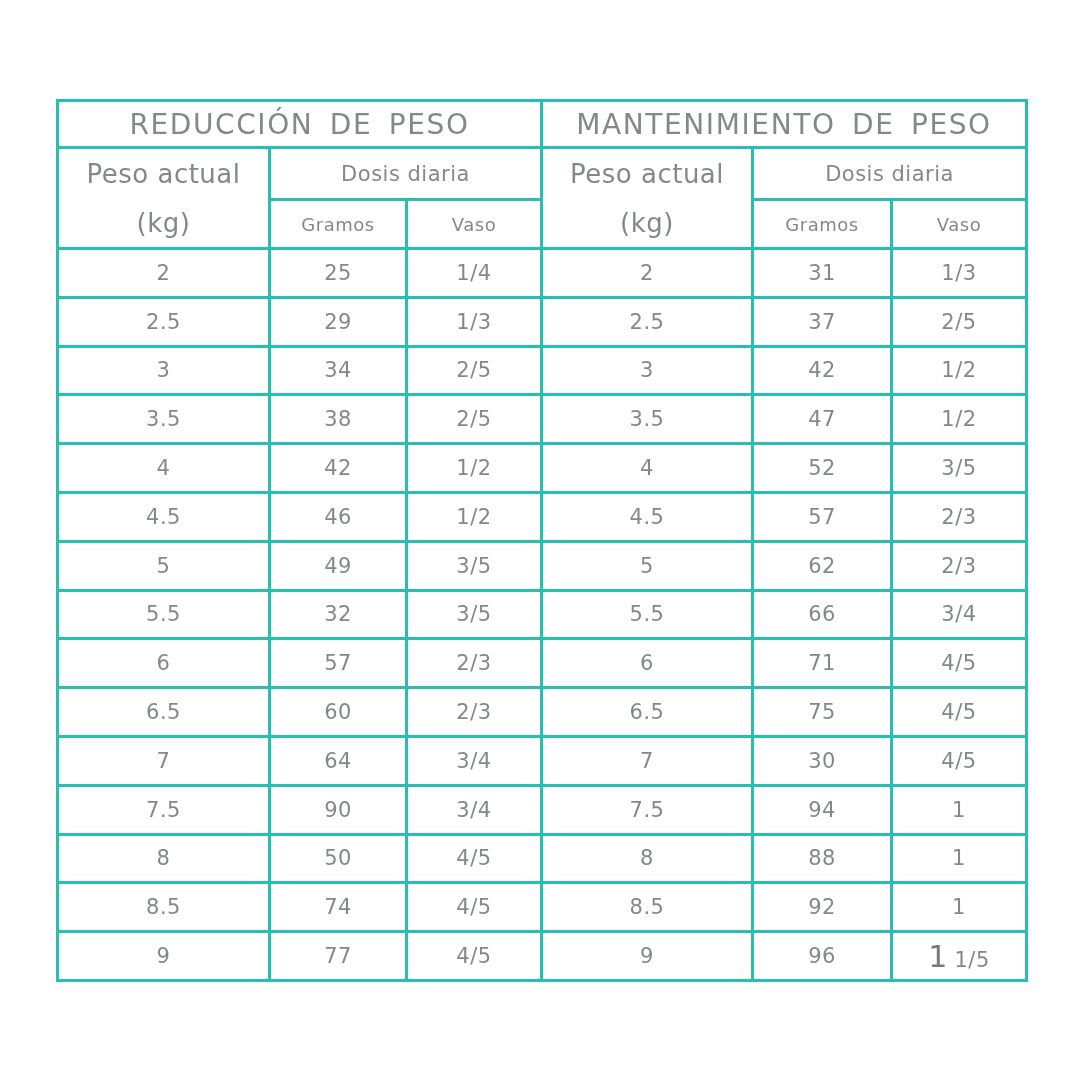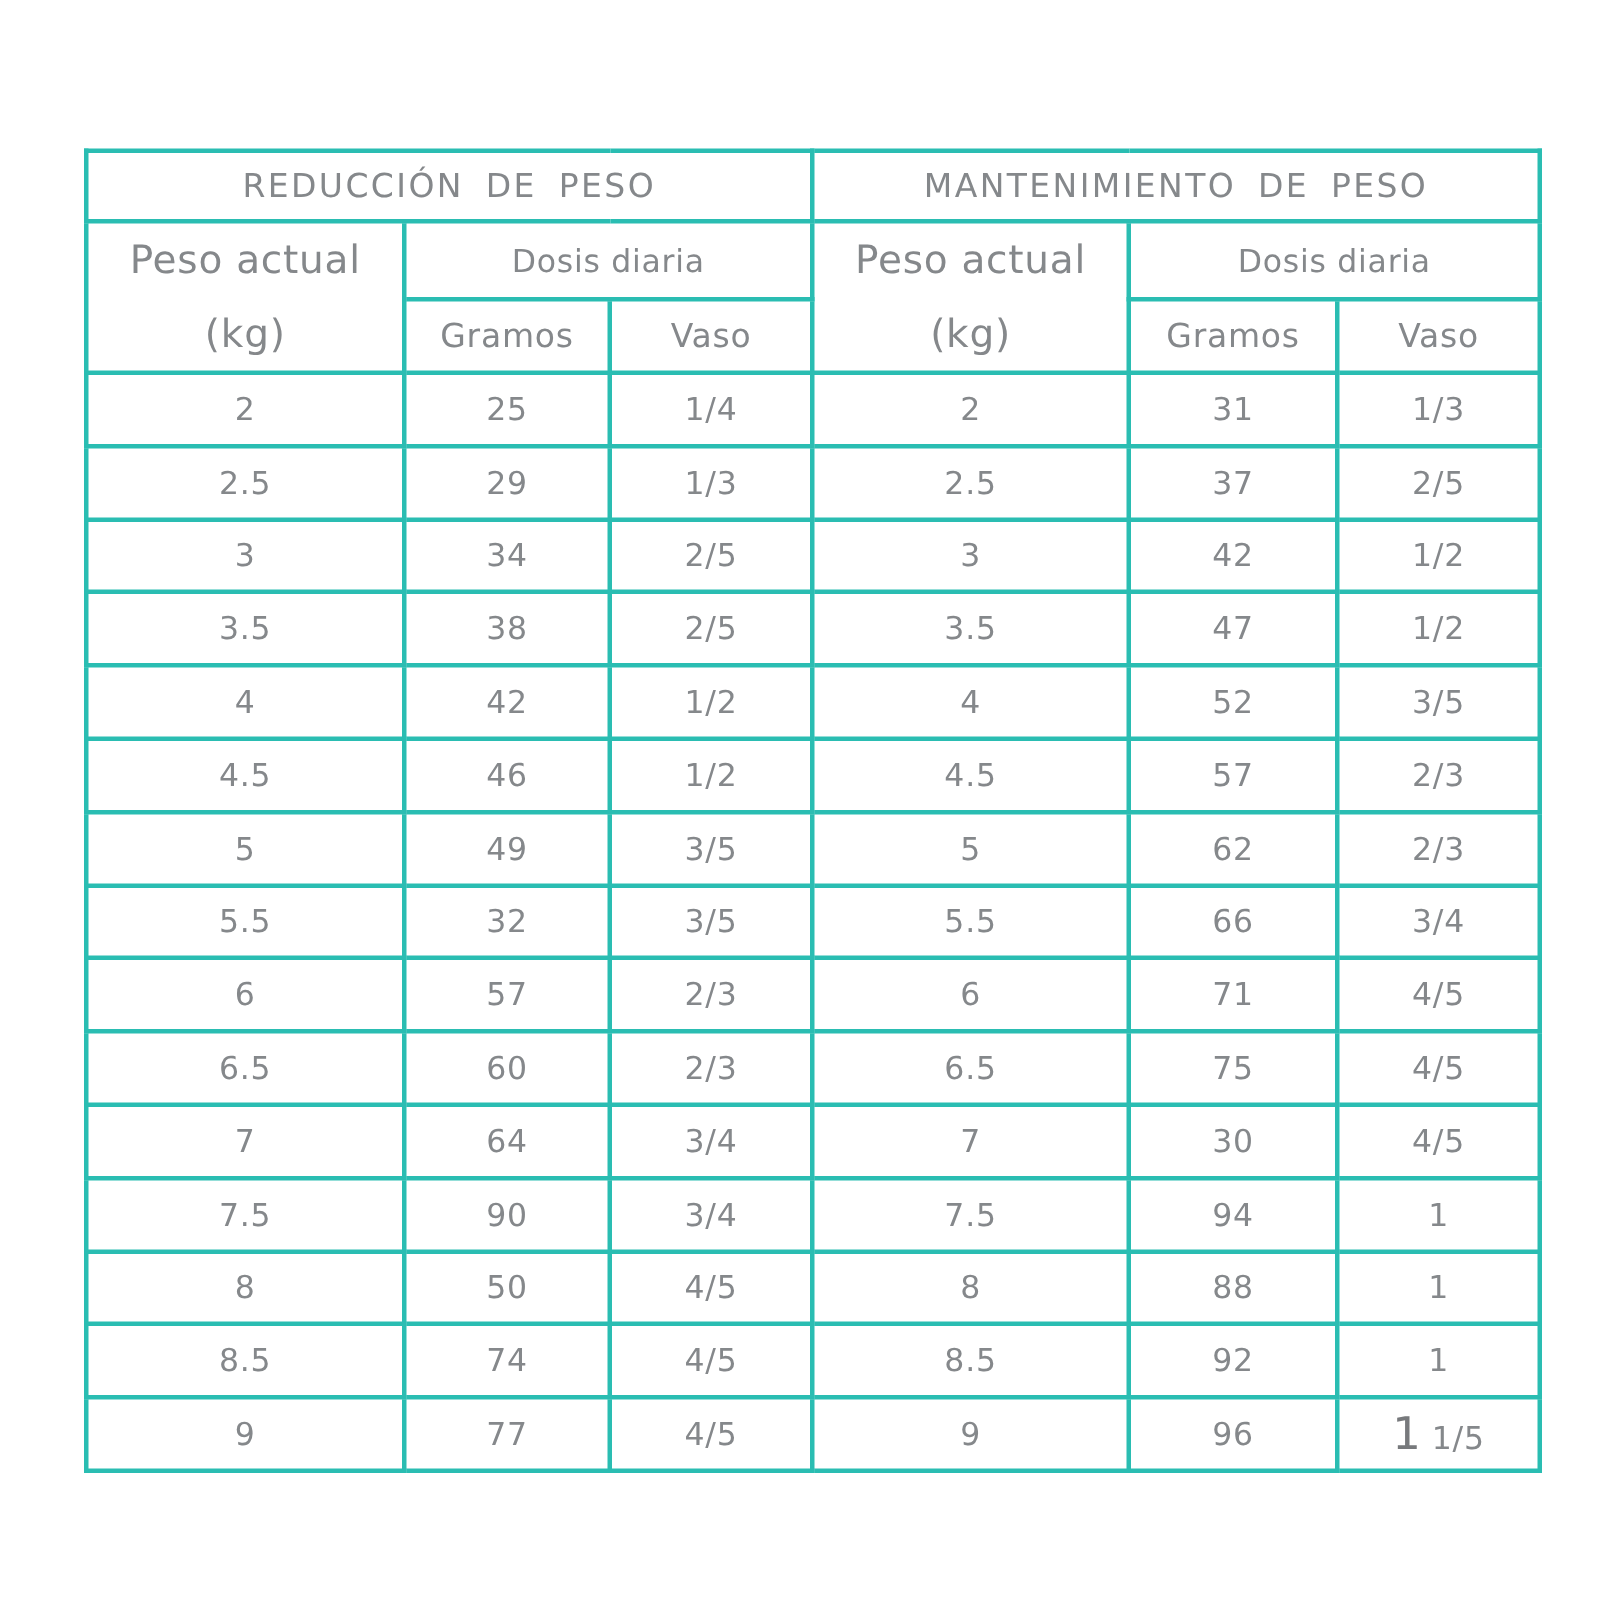--- a/index.html
+++ b/index.html
@@ -33,32 +33,32 @@
     border: 3px solid #2abdb2;
     text-align: center;
     vertical-align: middle;
     font-weight: normal;
     padding: 0;
     overflow: hidden;
     white-space: nowrap;
   }
   tr.r-title th {
     height: 44px;
-    font-size: 22px;
+    font-size: 28px;
     letter-spacing: 1.6px;
     word-spacing: 6px;
   }
   tr.r-sub1 th {
     height: 46px;
     font-size: 21px;
     letter-spacing: 0.5px;
   }
   tr.r-sub2 th {
     height: 43px;
-    font-size: 22px;
+    font-size: 18px;
     letter-spacing: 0.5px;
   }
   th.peso-cell {
     padding: 0;
   }
   .peso-line {
     height: 49px;
     display: flex;
     align-items: center;
     justify-content: center;

